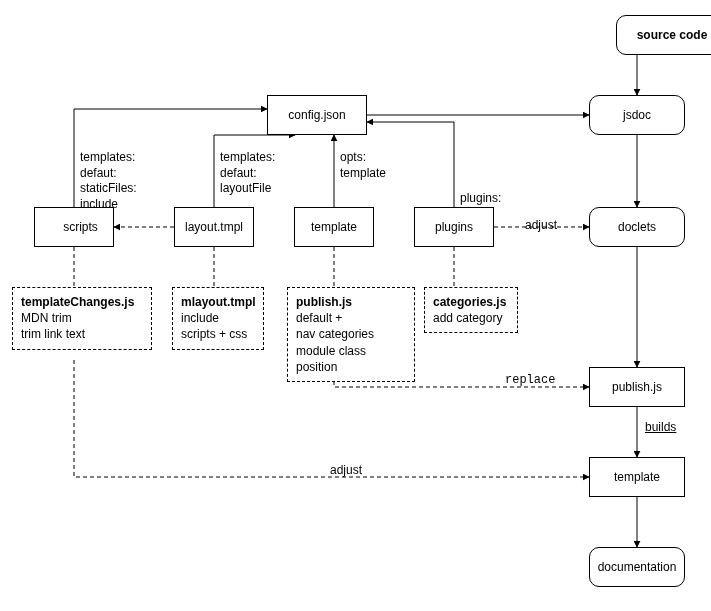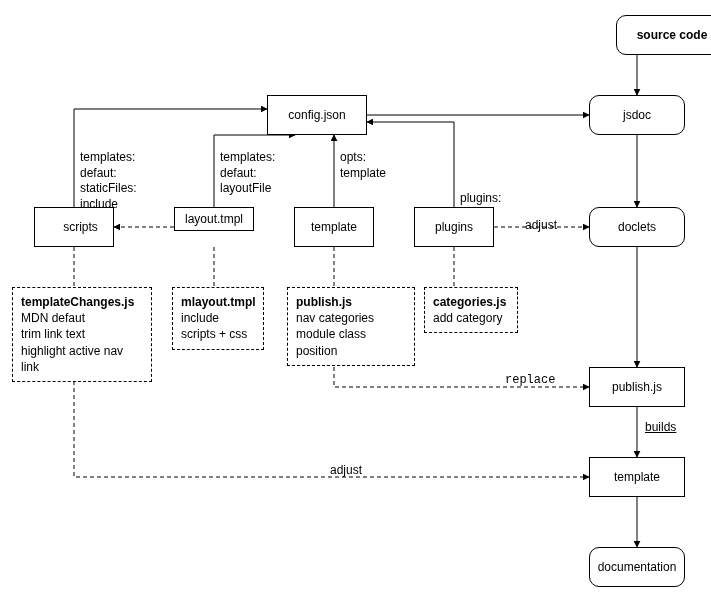--- a/index.html
+++ b/index.html
@@ -108,43 +108,43 @@
     <span>documentation</span>
   </div>
 
 <div class="node" style="left:267px; top:95px; width:100px; height:40px;">
     <span>config.json</span>
   </div>
 
 <div class="node" style="left:34px; top:207px; width:80px; height:40px;padding-left:17px;">
     <span>scripts</span>
   </div>
-<div class="node" style="left:174px; top:207px; width:80px; height:24px;">
+<div class="node" style="left:174px; top:207px; width:80px; height:40px;">
     <span>layout.tmpl</span>
   </div>
 <div class="node" style="left:294px; top:207px; width:80px; height:40px;">
     <span>template</span>
   </div>
 <div class="node" style="left:414px; top:207px; width:80px; height:40px;">
     <span>plugins</span>
   </div>
 
 <div class="note" style="left:12px; top:287px; width:140px;">
   <div class="title">templateChanges.js</div>
-  <div>MDN defaut</div>
+  <div>MDN trim</div>
   <div>trim link text</div>
-  <div>highlight active nav link</div>
 </div>
 <div class="note" style="left:172px; top:287px; width:92px;">
   <div class="title">mlayout.tmpl</div>
   <div>include</div>
   <div>scripts + css</div>
 </div>
 <div class="note" style="left:287px; top:287px; width:128px;">
   <div class="title">publish.js</div>
+  <div>default +</div>
   <div>nav categories</div>
   <div>module class position</div>
 </div>
 <div class="note" style="left:424px; top:287px; width:94px;">
   <div class="title">categories.js</div>
   <div>add category</div>
 </div>
 
 <div class="label" style="left:80px; top:150px; white-space:pre;">templates:
 defaut:

